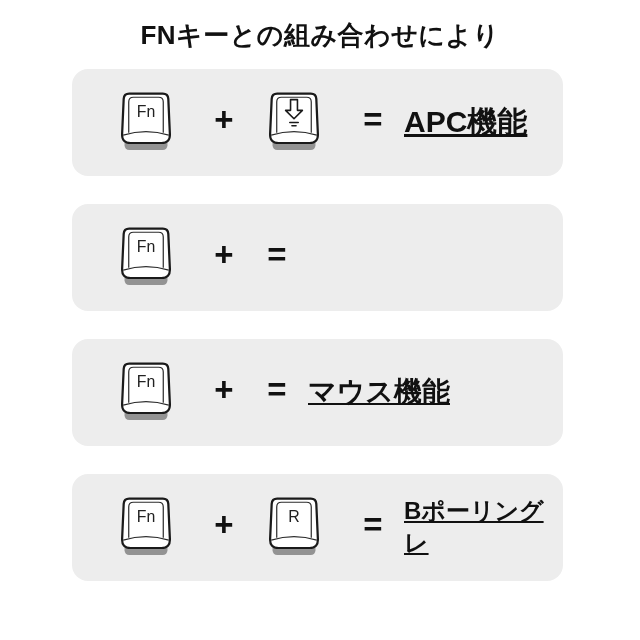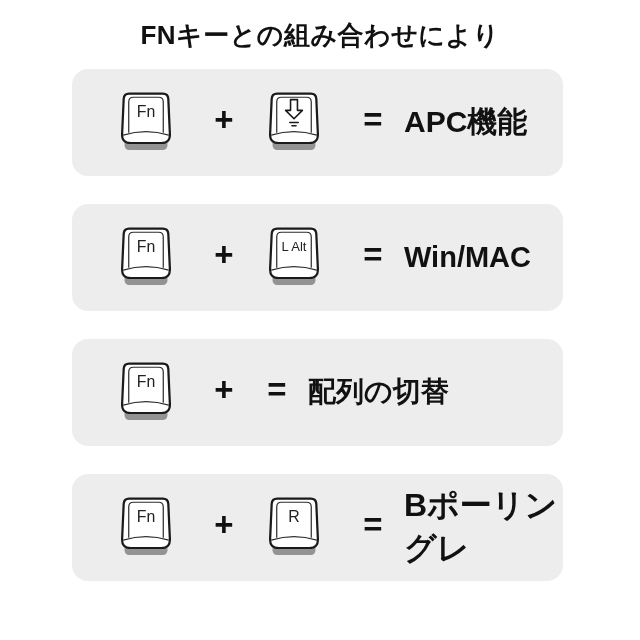--- a/index.html
+++ b/index.html
@@ -33,26 +33,26 @@
     flex:none; margin-left:28px; width:44px;
     text-align:center; font-size:33px; font-weight:bold; color:#111;
     padding-bottom:4px;
   }
   .slot-key2 { flex:none; width:96px; display:flex; justify-content:center; }
   .equals-sign {
     flex:none; margin-left:8px; width:46px;
     text-align:center; font-size:33px; font-weight:bold; color:#111;
     padding-bottom:4px;
   }
-  .result { margin-left:8px; font-weight:bold; color:#111111; }
+  .result { margin-left:8px; font-weight:bold; color:#111111;text-decoration:underline; }
   .result span { display:block; }
   .fs30 { font-size:30px; }
   .fs29 { font-size:29px; line-height:1.36; }
   .fs28 { font-size:28px; }
-  .fs24 { font-size:32px; line-height:1.36; }
+  .fs24 { font-size:24px; line-height:1.36; }
 
   
   .keycap .shadow { fill:#939393; }
   .keycap .body { fill:#ffffff; stroke:#1a1a1a; stroke-width:2.4; stroke-linejoin:round; }
   .keycap .face, .keycap .arch { fill:none; stroke:#2c2c2c; stroke-width:1.3; }
   .keycap text {
     font-family:"Liberation Sans","DejaVu Sans",sans-serif;
     font-size:17px; fill:#222222; text-anchor:middle;
   }
   .keycap text.small { font-size:14px; }
@@ -101,49 +101,39 @@
     <span class="slot-key1">
       <svg class="keycap" width="56" height="62" viewBox="0 0 60 66">
         <rect class="shadow" x="7" y="47" width="46" height="16" rx="5"></rect>
         <path class="body" d="M12,2.5 H48 Q53.6,2.5 53.9,8.2 L55.6,46 Q56,55.5 46.5,55.5 H13.5 Q4,55.5 4.4,46 L6.1,8.2 Q6.4,2.5 12,2.5 Z"></path>
         <path class="face" d="M11.5,44.5 V11.5 Q11.5,6.5 16.5,6.5 H43.5 Q48.5,6.5 48.5,11.5 V44.5"></path>
         <path class="arch" d="M5.6,47 Q30,39.5 54.4,47"></path>
         <text x="30" y="28">Fn</text>
       </svg>
     </span>
     <span class="plus-sign">+</span>
-    <span class="slot-key2">
-      <svg class="keycap" width="56" height="62" viewBox="0 0 60 66">
-        <rect class="shadow" x="7" y="47" width="46" height="16" rx="5"></rect>
-        <path class="body" d="M12,2.5 H48 Q53.6,2.5 53.9,8.2 L55.6,46 Q56,55.5 46.5,55.5 H13.5 Q4,55.5 4.4,46 L6.1,8.2 Q6.4,2.5 12,2.5 Z"></path>
-        <path class="face" d="M11.5,44.5 V11.5 Q11.5,6.5 16.5,6.5 H43.5 Q48.5,6.5 48.5,11.5 V44.5"></path>
-        <path class="arch" d="M5.6,47 Q30,39.5 54.4,47"></path>
-        <text x="30" y="27" class="small">L Alt</text>
-      </svg>
-    </span>
     <span class="equals-sign">=</span>
     <div class="result fs29">
-      <span>Win/MAC</span>
     </div>
   </div>
 
   <div class="card">
     <span class="slot-key1">
       <svg class="keycap" width="56" height="62" viewBox="0 0 60 66">
         <rect class="shadow" x="7" y="47" width="46" height="16" rx="5"></rect>
         <path class="body" d="M12,2.5 H48 Q53.6,2.5 53.9,8.2 L55.6,46 Q56,55.5 46.5,55.5 H13.5 Q4,55.5 4.4,46 L6.1,8.2 Q6.4,2.5 12,2.5 Z"></path>
         <path class="face" d="M11.5,44.5 V11.5 Q11.5,6.5 16.5,6.5 H43.5 Q48.5,6.5 48.5,11.5 V44.5"></path>
         <path class="arch" d="M5.6,47 Q30,39.5 54.4,47"></path>
         <text x="30" y="28">Fn</text>
       </svg>
     </span>
     <span class="plus-sign">+</span>
     <span class="equals-sign">=</span>
     <div class="result fs28">
-      <span>配列の切替</span>
+      <span>マウス機能</span>
     </div>
   </div>
 
   <div class="card">
     <span class="slot-key1">
       <svg class="keycap" width="56" height="62" viewBox="0 0 60 66">
         <rect class="shadow" x="7" y="47" width="46" height="16" rx="5"></rect>
         <path class="body" d="M12,2.5 H48 Q53.6,2.5 53.9,8.2 L55.6,46 Q56,55.5 46.5,55.5 H13.5 Q4,55.5 4.4,46 L6.1,8.2 Q6.4,2.5 12,2.5 Z"></path>
         <path class="face" d="M11.5,44.5 V11.5 Q11.5,6.5 16.5,6.5 H43.5 Q48.5,6.5 48.5,11.5 V44.5"></path>
         <path class="arch" d="M5.6,47 Q30,39.5 54.4,47"></path>

